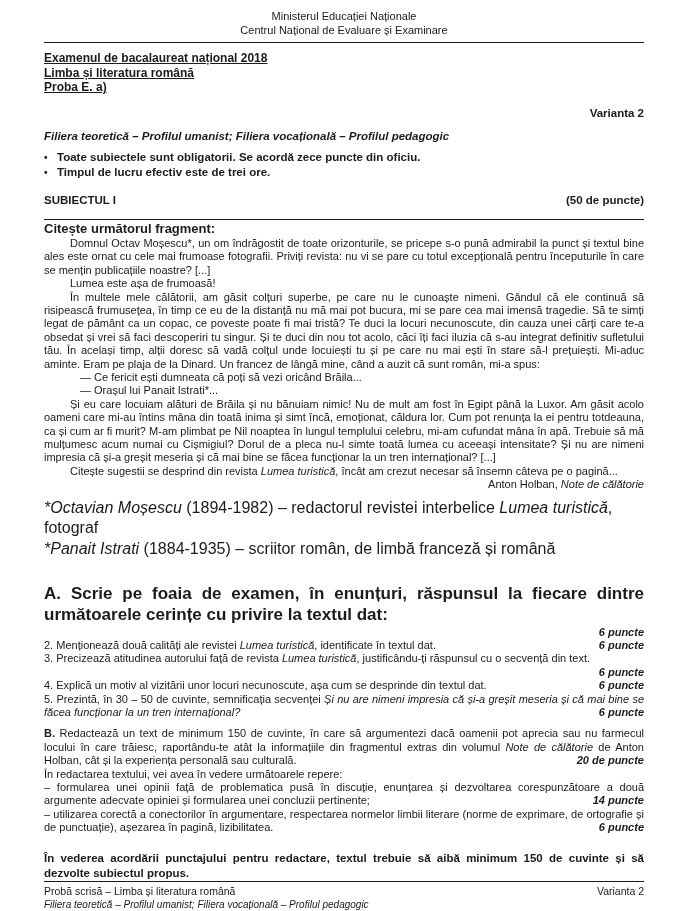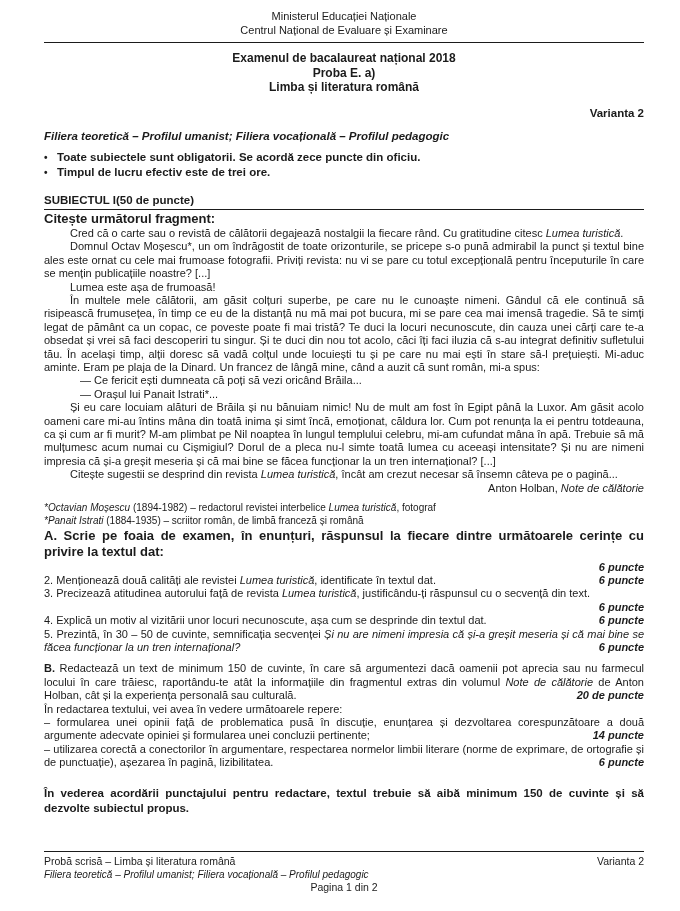--- a/index.html
+++ b/index.html
@@ -15,39 +15,39 @@
     padding:10px 36px 16px 44px;
     display:flex; flex-direction:column;
     font-size:11px; line-height:1.22;
     overflow:hidden;
   }
   .it { font-style:italic; }
   .bd { font-weight:bold; }
 
   .gov-header { text-align:center; font-size:11px; line-height:1.27; padding-bottom:4px;
                 border-bottom:1.5px solid #1b1b1b; }
-  .title-block { text-align:center; font-weight:bold; font-size:12px; line-height:1.23; margin-top:8px; }
+  .title-block { font-weight:bold; font-size:12px; line-height:1.23; margin-top:8px;text-decoration:underline; }
   .variant-top { text-align:right; font-weight:bold; font-size:11.5px; margin-top:11px; }
   .filiera-line { font-weight:bold; font-style:italic; font-size:11.5px; margin-top:9px; }
   .bullets { margin-top:7px; font-weight:bold; font-size:11.5px; line-height:1.3; }
   .bullet-line { display:flex; }
   .bullet-dot { width:13px; flex:0 0 13px; text-align:left; font-size:10px; padding-top:1px; }
 
-  .subject-row { display:flex; font-weight:bold; font-size:11.5px;
-                 margin-top:13px; border-bottom:1.5px solid #1b1b1b; padding-bottom:2px; }
+  .subject-row { display:flex; justify-content:space-between; font-weight:bold; font-size:11.5px;
+                 margin-top:13px; border-bottom:1.5px solid #1b1b1b; padding-bottom:12px; }
   .fragment-intro { font-weight:bold; font-size:13px; padding-top:1px; }
 
   .frag { text-align:justify; text-indent:26px; display:flow-root; }
   .dialog { text-indent:36px; text-align:left; }
   .attr { float:right; }
 
-  .fnote { font-size:10px; line-height:1.3; }
+  .fnote { font-size:16px; line-height:1.3; }
   .fnotes { margin-top:6px; }
 
-  .heading-a { font-weight:bold; font-size:13px; text-align:justify; margin-top:1px; line-height:1.25; }
+  .heading-a { font-weight:bold; font-size:17px; text-align:justify; margin-top:23px; line-height:1.25; }
   .q { text-align:justify; display:flow-root; }
   .pts { float:right; font-weight:bold; padding-left:10px;font-style:italic; }
 
   .b-block { margin-top:8px; }
   .b-para { text-align:justify; display:flow-root; }
   .plain-line { text-align:justify; }
   .closing { font-weight:bold; font-size:11.5px; text-align:justify; margin-top:16px; line-height:1.3; }
 
   .footer { margin-top:auto; border-top:1.5px solid #1b1b1b; padding-top:3px; font-size:10.5px; line-height:1.3; }
   .footer-row1 { display:flex; justify-content:space-between; }
@@ -59,22 +59,22 @@
 
 <div class="page">
 
   <div class="gov-header">
     <div>Ministerul Educației Naționale</div>
     <div>Centrul Național de Evaluare și Examinare</div>
   </div>
 
   <div class="title-block">
     <div>Examenul de bacalaureat național 2018</div>
+    <div>Limba și literatura română</div>
     <div>Proba E. a)</div>
-    <div>Limba și literatura română</div>
   </div>
 
   <div class="variant-top">Varianta 2</div>
 
   <div class="filiera-line">Filiera teoretică – Profilul umanist; Filiera vocațională – Profilul pedagogic</div>
 
   <div class="bullets">
     <div class="bullet-line">
       <span class="bullet-dot">•</span>
       <span>Toate subiectele sunt obligatorii. Se acordă zece puncte din oficiu.</span>
@@ -85,21 +85,20 @@
     </div>
   </div>
 
   <div class="subject-row">
     <span>SUBIECTUL I</span>
     <span>(50 de puncte)</span>
   </div>
 
   <div class="fragment-intro">Citește următorul fragment:</div>
 
-  <div class="frag"><span>Cred că o carte sau o revistă de călătorii degajează nostalgii la fiecare rând. Cu gratitudine citesc </span><span class="it">Lumea turistică</span><span>.</span></div>
   <div class="frag"><span>Domnul Octav Moșescu*, un om îndrăgostit de toate orizonturile, se pricepe s-o pună admirabil la punct și textul bine ales este ornat cu cele mai frumoase fotografii. Priviți revista: nu vi se pare cu totul excepțională pentru începuturile în care se mențin publicațiile noastre? [...]</span></div>
   <div class="frag"><span>Lumea este așa de frumoasă!</span></div>
   <div class="frag"><span>În multele mele călătorii, am găsit colțuri superbe, pe care nu le cunoaște nimeni. Gândul că ele continuă să risipească frumusețea, în timp ce eu de la distanță nu mă mai pot bucura, mi se pare cea mai imensă tragedie. Să te simți legat de pământ ca un copac, ce poveste poate fi mai tristă? Te duci la locuri necunoscute, din cauza unei cărți care te-a obsedat și vrei să faci descoperiri tu singur. Și te duci din nou tot acolo, căci îți faci iluzia că s-au integrat definitiv sufletului tău. În același timp, alții doresc să vadă colțul unde locuiești tu și pe care nu mai ești în stare să-l prețuiești. Mi-aduc aminte. Eram pe plaja de la Dinard. Un francez de lângă mine, când a auzit că sunt român, mi-a spus:</span></div>
   <div class="frag dialog"><span>— Ce fericit ești dumneata că poți să vezi oricând Brăila...</span></div>
   <div class="frag dialog"><span>— Orașul lui Panait Istrati*...</span></div>
   <div class="frag"><span>Și eu care locuiam alături de Brăila și nu bănuiam nimic! Nu de mult am fost în Egipt până la Luxor. Am găsit acolo oameni care mi-au întins mâna din toată inima și simt încă, emoționat, căldura lor. Cum pot renunța la ei pentru totdeauna, ca și cum ar fi murit? M-am plimbat pe Nil noaptea în lungul templului celebru, mi-am cufundat mâna în apă. Trebuie să mă mulțumesc acum numai cu Cișmigiul? Dorul de a pleca nu-l simte toată lumea cu aceeași intensitate? Și nu are nimeni impresia că și-a greșit meseria și că mai bine se făcea funcționar la un tren internațional? [...]</span></div>
   <div class="frag">
     <span><span>Citește sugestii se desprind din revista </span><span class="it">Lumea turistică</span><span>, încât am crezut necesar să însemn câteva pe o pagină...</span></span>
     <span class="attr"><span>Anton Holban, </span><span class="it">Note de călătorie</span></span>
   </div>

